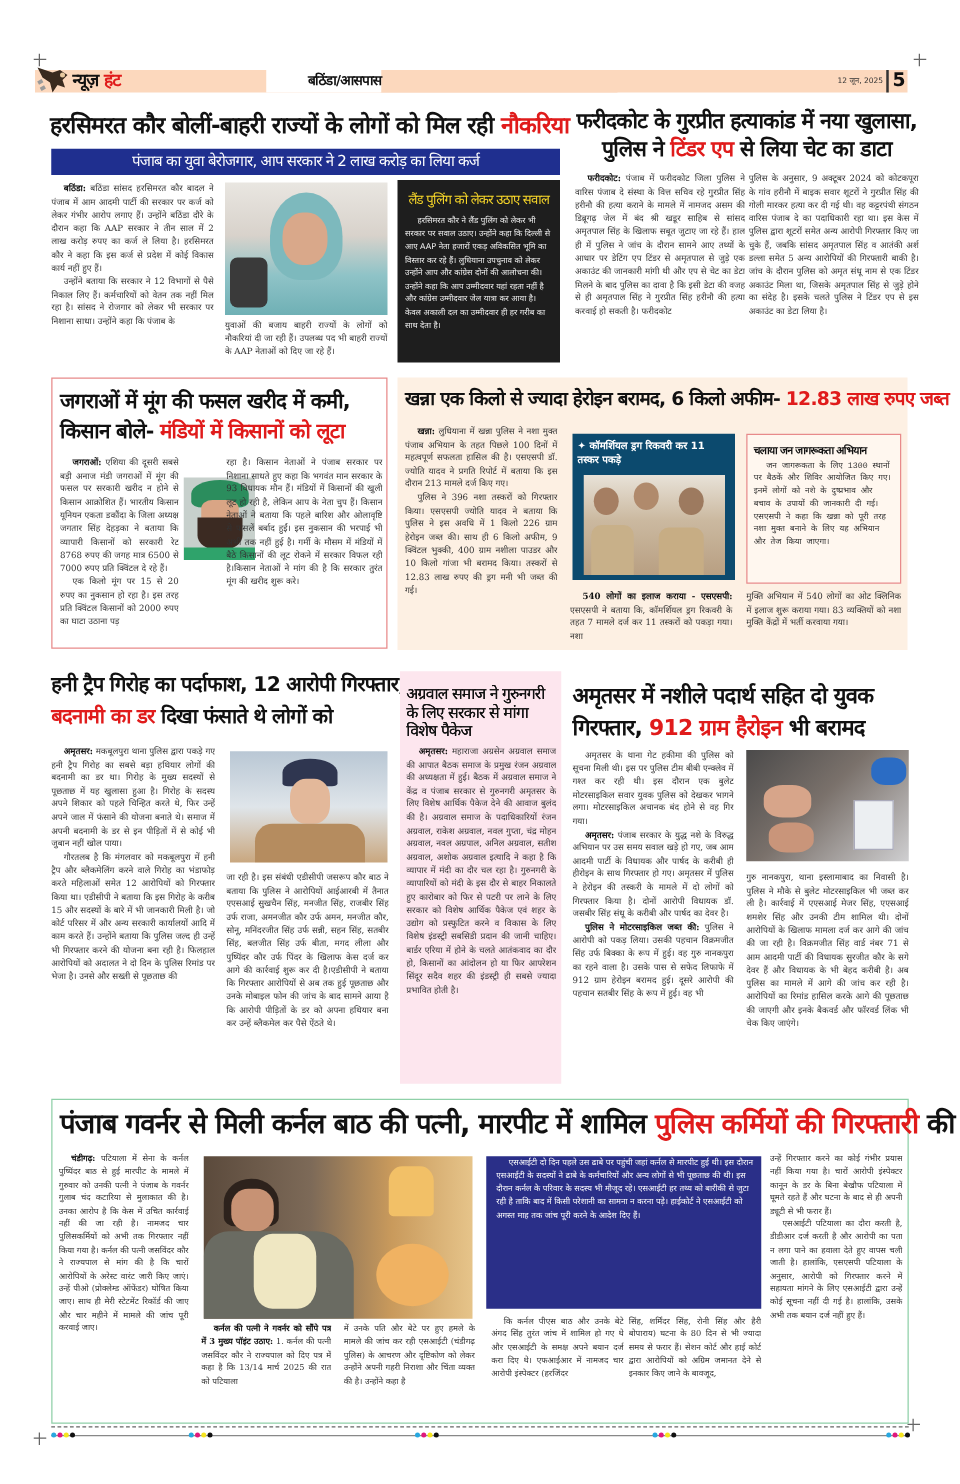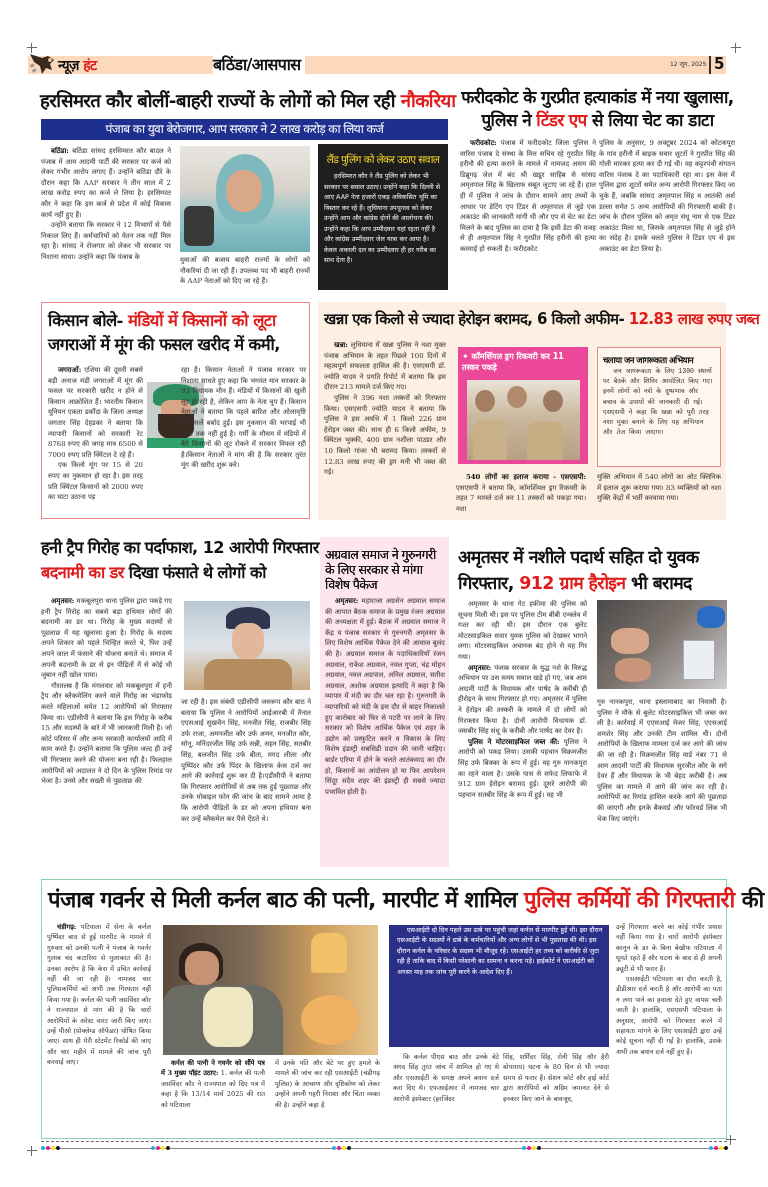--- a/index.html
+++ b/index.html
@@ -35,21 +35,21 @@
     <rect x="2" y="16" width="4" height="3" fill="#9a9a9a" transform="rotate(-30 4 17)"></rect>
     <rect x="4" y="21" width="4" height="3" fill="#9a9a9a" transform="rotate(-30 6 22)"></rect>
   </svg>
   <span class="abs hd" style="left:30px;top:2px;font-size:14px;line-height:18px;color:#111">
     <span>न्यूज़</span>
     <span class="red">हंट</span>
   </span>
 </div>
 <div class="abs" style="left:304px;top:56px;width:422px;height:18px;background:#fcd8bd"></div>
 <div class="abs" style="left:213px;top:56px;width:92px;height:18px;background:#fff">
-  <span class="hd" style="display:block;text-align:left;font-size:16px;line-height:18px">बठिंडा/आसपास</span>
+  <span class="hd" style="display:block;text-align:right;font-size:11px;line-height:18px">बठिंडा/आसपास</span>
 </div>
 <span class="abs" style="left:670px;top:60px;font-family:'DejaVu Sans',sans-serif;font-size:6px;color:#333">12 जून, 2025</span>
 <div class="abs" style="left:709px;top:56px;width:2px;height:18px;background:#333"></div>
 <span class="abs hd" style="left:714px;top:55px;font-size:15px;line-height:19px">5</span>
 
 <div class="abs hd" style="left:40px;top:88px;font-size:18.5px;line-height:26px;white-space:nowrap">
   <span>हरसिमरत कौर बोलीं-बाहरी राज्यों के लोगों को मिल रही </span><span class="red">नौकरिया</span>
 </div>
 <div class="abs" style="left:41px;top:119px;width:407px;height:21px;background:#1f2f8f">
   <span class="hd" style="display:block;color:#fff;text-align:center;font-size:12px;line-height:21px;font-weight:normal">पंजाब का युवा बेरोजगार, आप सरकार ने 2 लाख करोड़ का लिया कर्ज</span>
@@ -73,22 +73,22 @@
   <div>फरीदकोट के गुरप्रीत हत्याकांड में नया खुलासा,</div>
   <div><span>पुलिस ने </span><span class="red">टिंडर एप</span><span> से लिया चेट का डाटा</span></div>
 </div>
 <div class="abs txt" style="left:460px;top:138px;width:136px;height:150px;overflow:hidden">
   <p class="indent"><b>फरीदकोट:</b><span> पंजाब में फरीदकोट जिला पुलिस ने वारिस पंजाब दे संस्था के वित्त सचिव रहे गुरप्रीत सिंह हरीनौ की हत्या कराने के मामले में नामजद असम की डिब्रूगढ़ जेल में बंद श्री खडूर साहिब से सांसद अमृतपाल सिंह के खिलाफ सबूत जुटाए जा रहे हैं। हाल ही में पुलिस ने जांच के दौरान सामने आए तथ्यों के आधार पर डेटिंग एप टिंडर से अमृतपाल से जुड़े एक अकाउंट की जानकारी मांगी थी और एप से चेट का डेटा मिलने के बाद पुलिस का दावा है कि इसी डेटा की वजह से ही अमृतपाल सिंह ने गुरप्रीत सिंह हरीनौ की हत्या करवाई हो सकती है। फरीदकोट</span></p>
 </div>
 <div class="abs txt" style="left:599px;top:138px;width:136px;height:150px;overflow:hidden">पुलिस के अनुसार, 9 अक्टूबर 2024 को कोटकपूरा के गांव हरीनौ में बाइक सवार शूटरों ने गुरप्रीत सिंह की गोली मारकर हत्या कर दी गई थी। वह कट्टरपंथी संगठन वारिस पंजाब दे का पदाधिकारी रहा था। इस केस में पुलिस द्वारा शूटरों समेत अन्य आरोपी गिरफ्तार किए जा चुके हैं, जबकि सांसद अमृतपाल सिंह व आतंकी अर्श डल्ला समेत 5 अन्य आरोपियों की गिरफ्तारी बाकी है। जांच के दौरान पुलिस को अमृत संधू नाम से एक टिंडर अकाउंट मिला था, जिसके अमृतपाल सिंह से जुड़े होने का संदेह है। इसके चलते पुलिस ने टिंडर एप से इस अकाउंट का डेटा लिया है।</div>
 
 <div class="abs" style="left:41px;top:302px;width:269px;height:217px;border:1.5px solid #e88a8a"></div>
 <div class="abs hd" style="left:48px;top:309px;width:258px;font-size:16.5px;line-height:24px;white-space:nowrap">
+  <div>जगराओं में मूंग की फसल खरीद में कमी,</div>
   <div><span>किसान बोले- </span><span class="red">मंडियों में किसानों को लूटा</span></div>
-  <div>जगराओं में मूंग की फसल खरीद में कमी,</div>
 </div>
 <div class="abs txt" style="left:48px;top:365px;width:95px;height:150px;overflow:hidden">
   <p class="indent"><b>जगराओं:</b><span> एशिया की दूसरी सबसे बड़ी अनाज मंडी जगराओं में मूंग की फसल पर सरकारी खरीद न होने से किसान आक्रोशित हैं। भारतीय किसान यूनियन एकता डकौंदा के जिला अध्यक्ष जगतार सिंह देहड़का ने बताया कि व्यापारी किसानों को सरकारी रेट 8768 रुपए की जगह मात्र 6500 से 7000 रुपए प्रति क्विंटल दे रहे हैं।</span></p>
   <p class="indent">एक किलो मूंग पर 15 से 20 रुपए का नुकसान हो रहा है। इस तरह प्रति क्विंटल किसानों को 2000 रुपए का घाटा उठाना पड़</p>
 </div>
 <div class="photo" style="left:147px;top:382px;width:57px;height:66px;background:#c7d0cc">
   <div class="abs" style="left:6px;top:2px;width:46px;height:22px;border-radius:50% 50% 20% 20%;background:#2b8d5d"></div>
   <div class="abs" style="left:14px;top:18px;width:30px;height:22px;background:#d9a585;border-radius:30%"></div>
   <div class="abs" style="left:11px;top:32px;width:36px;height:26px;background:#3b2a22;border-radius:0 0 45% 45%"></div>
   <div class="abs" style="left:0;top:56px;width:57px;height:10px;background:#2fa36b"></div>
@@ -98,21 +98,21 @@
 </div>
 
 <div class="abs" style="left:318px;top:302px;width:408px;height:218px;background:#fdf0e3"></div>
 <div class="abs hd" style="left:324px;top:308px;width:400px;font-size:15px;line-height:22px;white-space:nowrap">
   <span>खन्ना एक किलो से ज्यादा हेरोइन बरामद, 6 किलो अफीम- </span><span class="red">12.83 लाख रुपए जब्त</span>
 </div>
 <div class="abs txt" style="left:324px;top:340px;width:122px;height:180px;overflow:hidden">
   <p class="indent"><b>खन्ना:</b><span> लुधियाना में खन्ना पुलिस ने नशा मुक्त पंजाब अभियान के तहत पिछले 100 दिनों में महत्वपूर्ण सफलता हासिल की है। एसएसपी डॉ. ज्योति यादव ने प्रगति रिपोर्ट में बताया कि इस दौरान 213 मामले दर्ज किए गए।</span></p>
   <p class="indent">पुलिस ने 396 नशा तस्करों को गिरफ्तार किया। एसएसपी ज्योति यादव ने बताया कि पुलिस ने इस अवधि में 1 किलो 226 ग्राम हेरोइन जब्त की। साथ ही 6 किलो अफीम, 9 क्विंटल भुक्की, 400 ग्राम नशीला पाउडर और 10 किलो गांजा भी बरामद किया। तस्करों से 12.83 लाख रुपए की ड्रग मनी भी जब्त की गई।</p>
 </div>
-<div class="abs" style="left:458px;top:347px;width:130px;height:117px;background:#ec4899">
+<div class="abs" style="left:458px;top:347px;width:130px;height:117px;background:#0c4a6e">
   <div style="color:#fff;font-family:'DejaVu Sans',sans-serif;font-weight:bold;font-size:8px;line-height:11px;padding:4px 6px 0 4px">
     <span>✦ </span><span>कॉमर्शियल ड्रग रिकवरी कर 11 तस्कर पकड़े</span>
   </div>
   <div class="photo" style="left:9px;top:33px;width:113px;height:80px;background:linear-gradient(180deg,#e8e2d8 0%,#cbb9a0 45%,#b89f82 100%)">
     <div class="abs" style="left:8px;top:10px;width:20px;height:22px;border-radius:50%;background:#a57e62"></div>
     <div class="abs" style="left:40px;top:6px;width:20px;height:22px;border-radius:50%;background:#b08a6c"></div>
     <div class="abs" style="left:76px;top:10px;width:20px;height:22px;border-radius:50%;background:#9d7a5f"></div>
     <div class="abs" style="left:6px;top:40px;width:34px;height:40px;background:#c8b089;border-radius:8px 8px 0 0"></div>
     <div class="abs" style="left:60px;top:42px;width:36px;height:38px;background:#c7ad84;border-radius:8px 8px 0 0"></div>
   </div>

